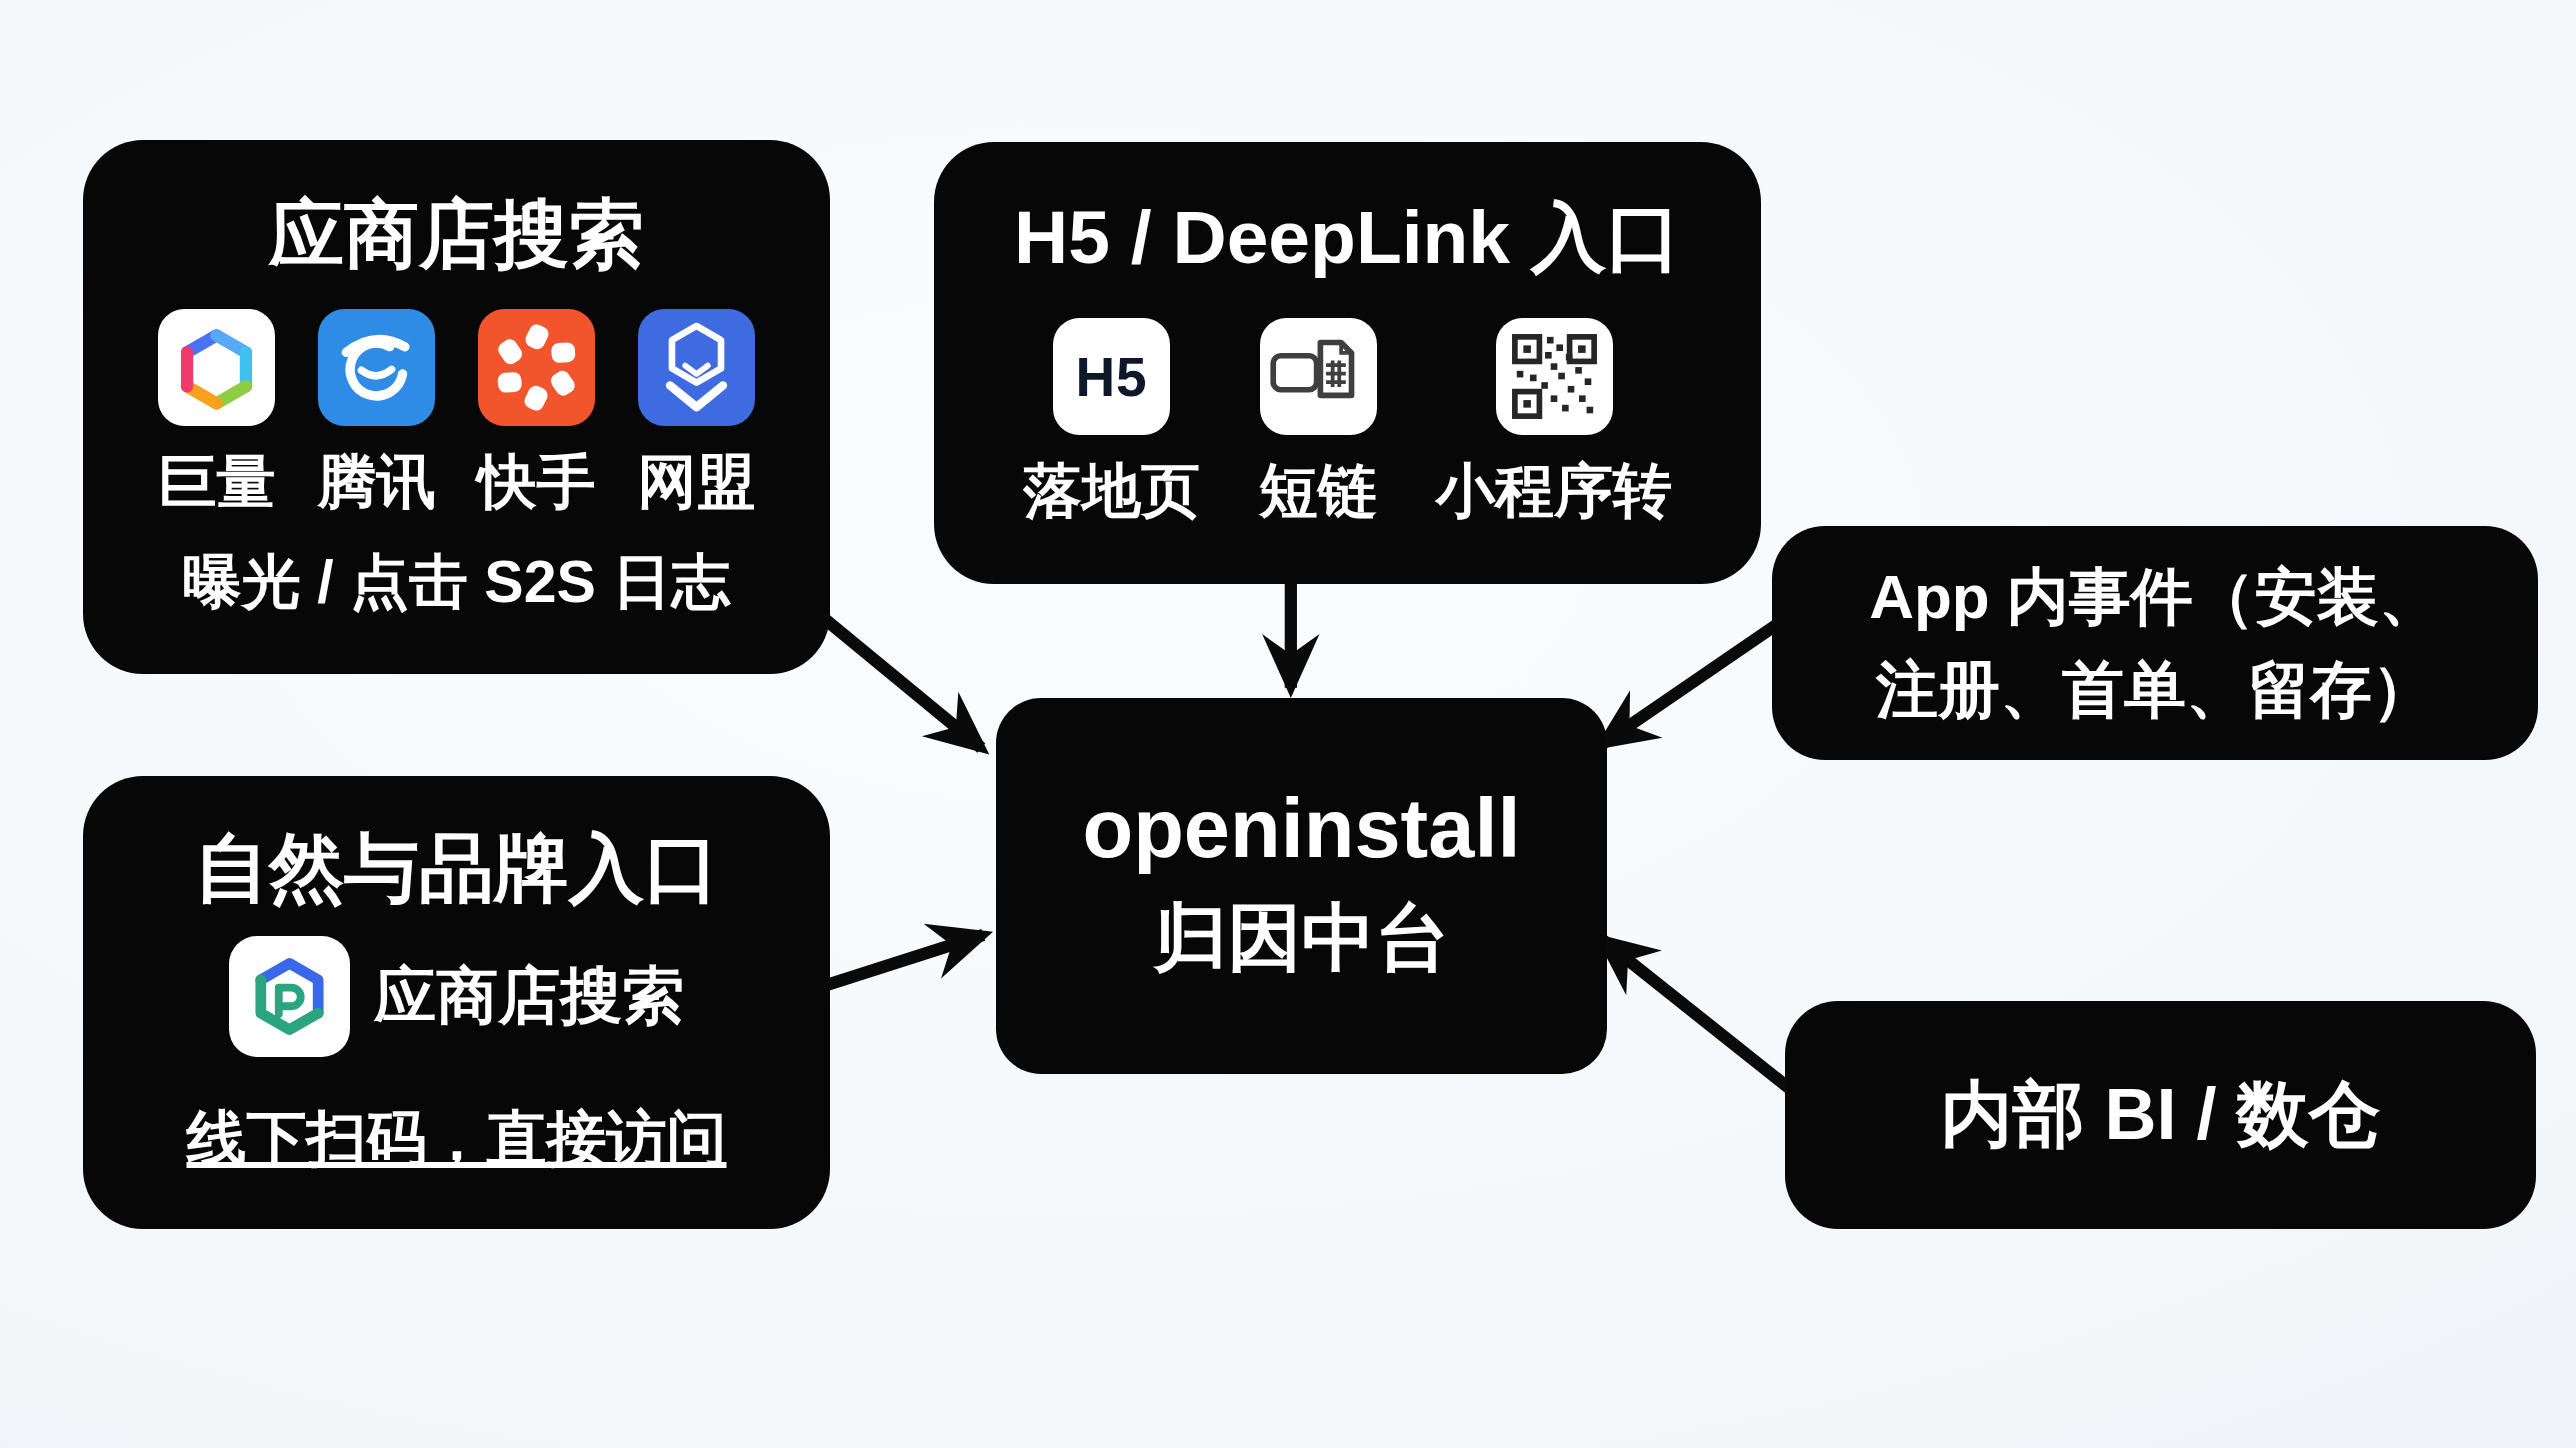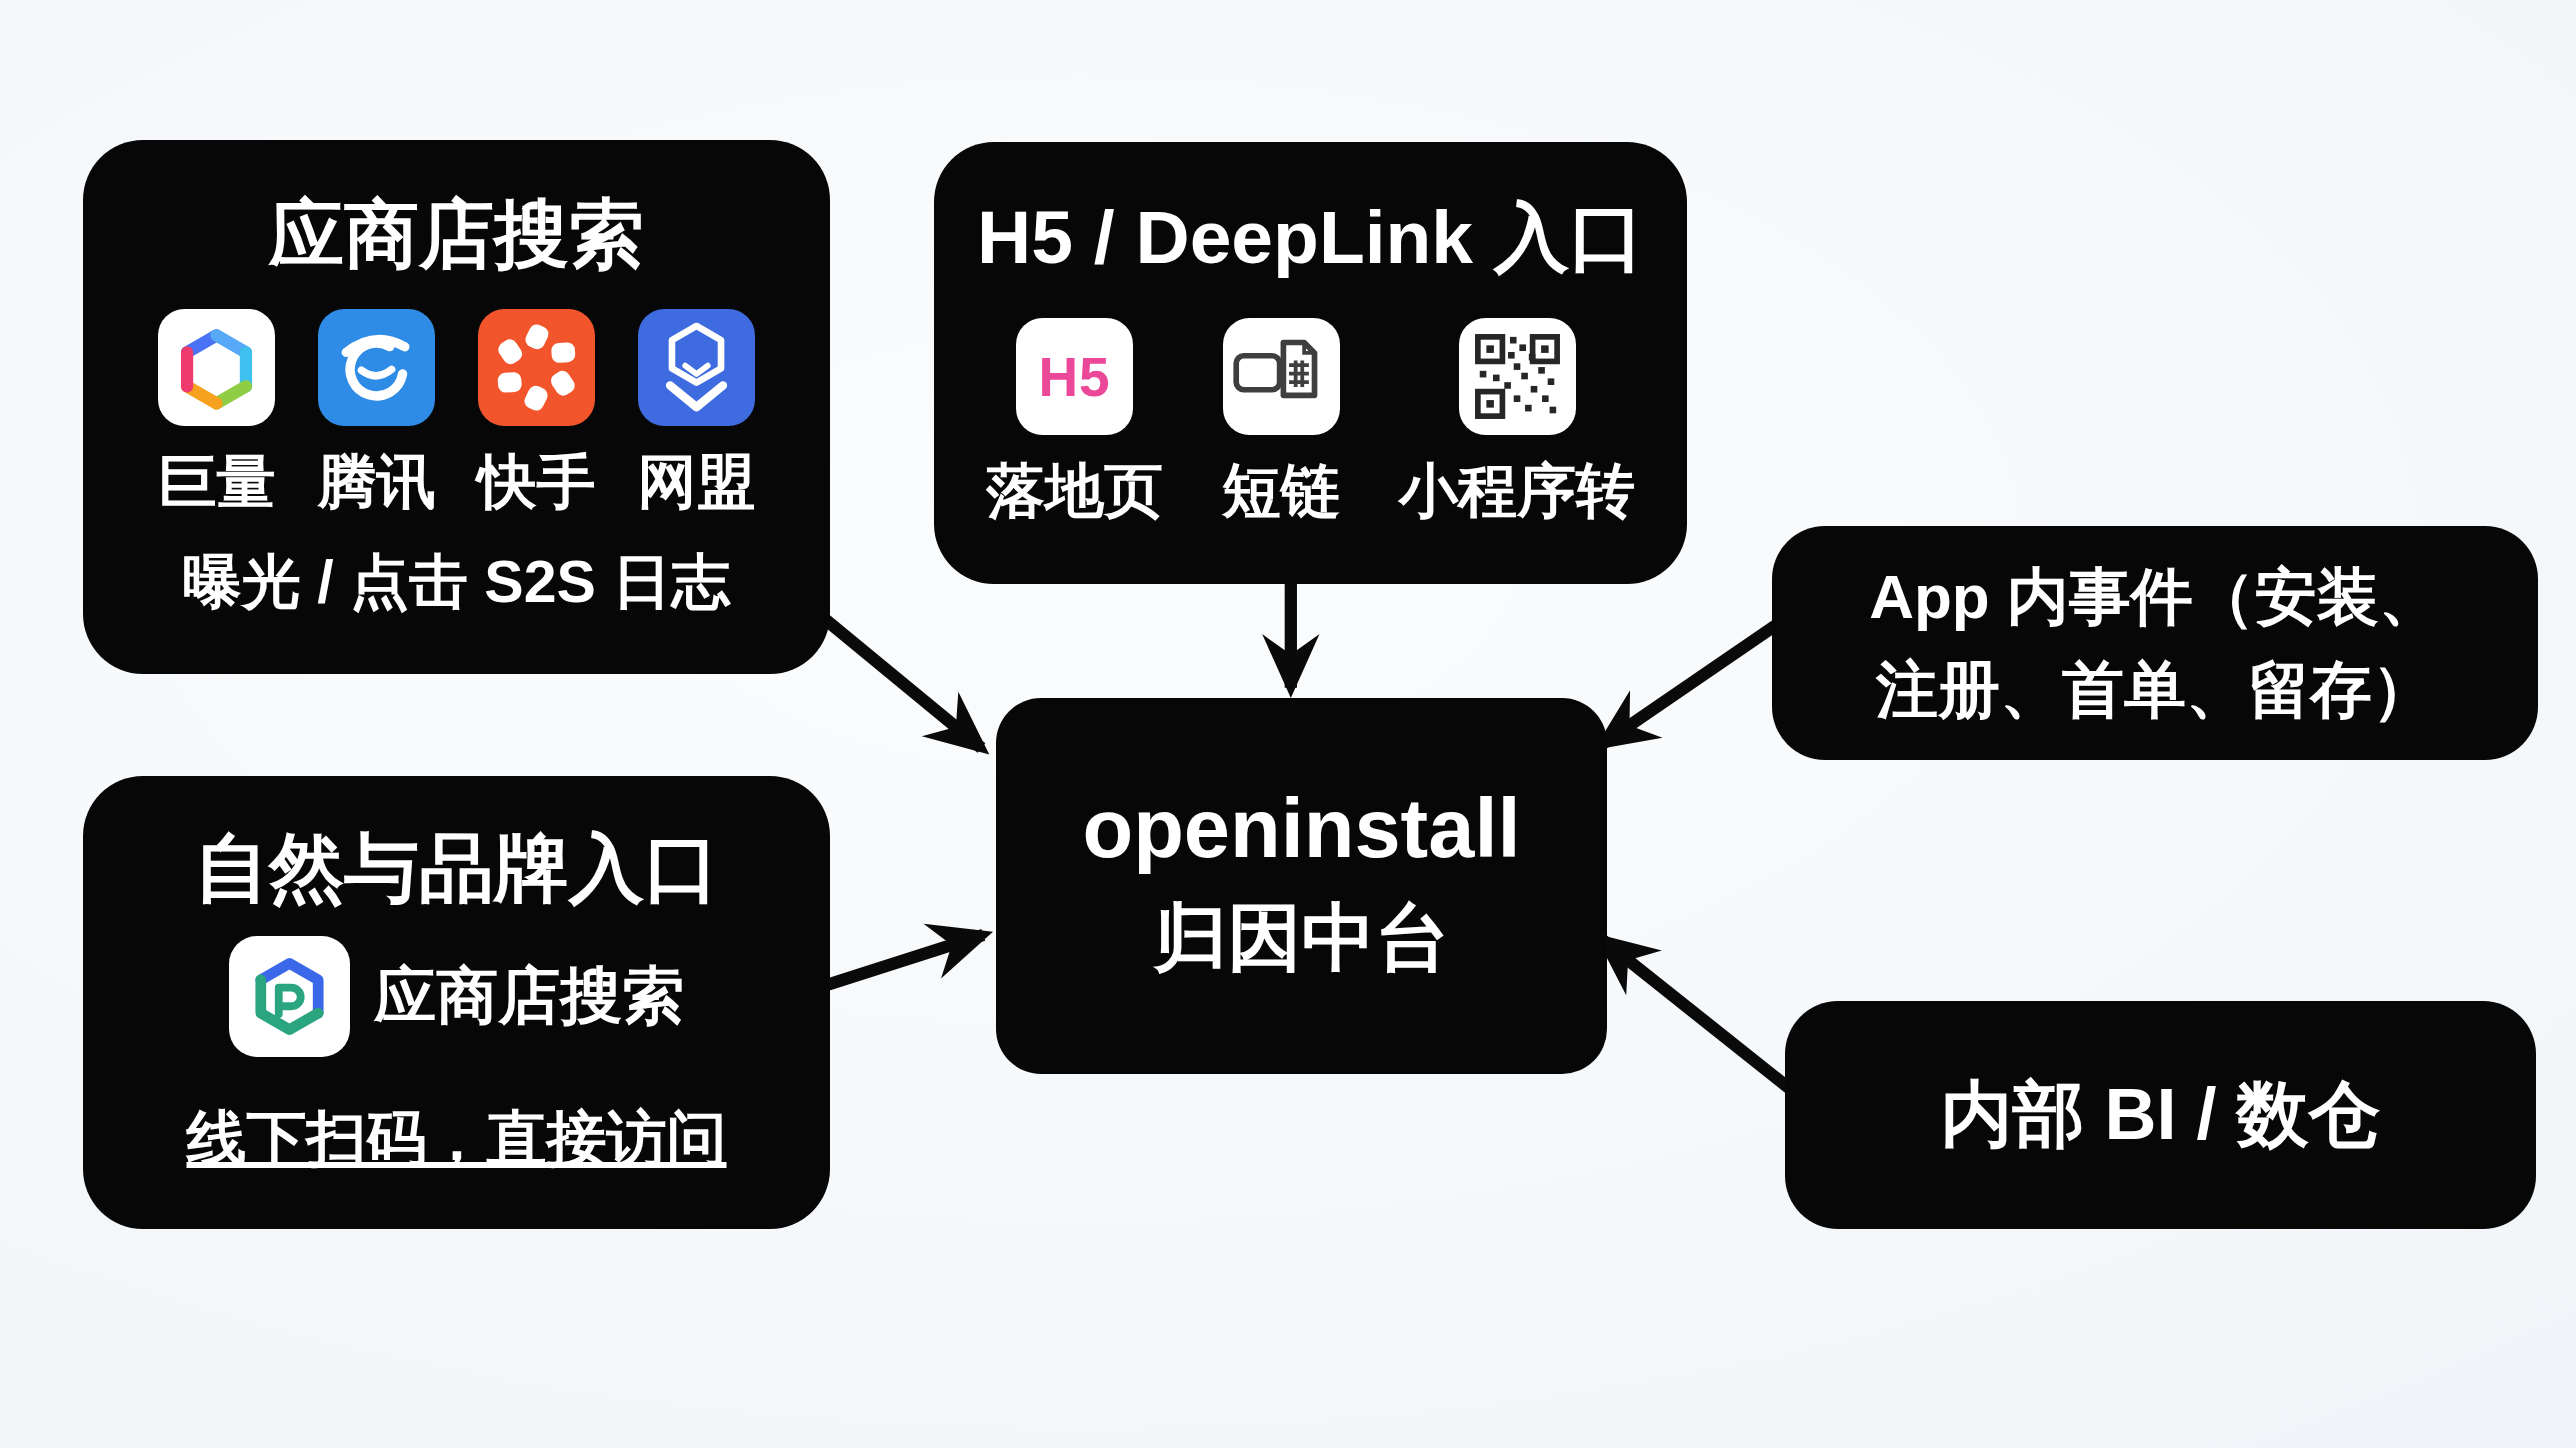--- a/index.html
+++ b/index.html
@@ -28,21 +28,21 @@
   .tile svg{display:block;}
   .tile-label{font-size:59px;margin-top:17px;white-space:nowrap;}
   .caption{font-size:59px;white-space:nowrap;}
 
   
   #node-ad-media{left:83px;top:140px;width:747px;height:534px;border-radius:60px;padding:26.4px 19px;}
   #node-ad-media .node-title{margin-bottom:32px;}
   #node-ad-media .tile-row{gap:42px;}
   #node-ad-media .caption{margin-top:20px;}
 
-  #node-h5{left:934px;top:142px;width:753px;height:442px;border-radius:60px;padding:22.6px 19px;}
+  #node-h5{left:934px;top:142px;width:827px;height:442px;border-radius:60px;padding:22.6px 19px;}
   #node-h5 .node-title{margin-bottom:38px;}
   #node-h5 .tile-row{gap:59px;}
 
   #node-app-events{left:1772px;top:526px;width:766px;height:234px;border-radius:53px;}
   #node-app-events .ev-line{font-size:62px;line-height:1.5;white-space:nowrap;}
 
   #node-center{left:996px;top:698px;width:611px;height:376px;border-radius:45px;}
   #node-center .hub-line1{font-size:83px;font-weight:800;line-height:1.1;}
   #node-center .hub-line2{font-size:74px;margin-top:15px;}
 
@@ -50,21 +50,21 @@
   #node-organic .node-title{margin-bottom:24px;text-align:center;}
   .store-row{display:flex;align-items:center;gap:24.5px;}
   .store-tile{width:121px;height:121px;border-radius:28px;background:#ffffff;
     display:flex;align-items:center;justify-content:center;}
   .store-label{font-size:62px;white-space:nowrap;}
   #node-organic .caption{margin-top:42px;font-size:60px;text-decoration:underline;}
 
   #node-bi{left:1785px;top:1001px;width:751px;height:228px;border-radius:53px;}
   #node-bi .bi-label{font-size:72px;white-space:nowrap;}
 
-  .h5-glyph{font-size:55px;font-weight:800;color:#ec4899;letter-spacing:0.9px;}
+  .h5-glyph{font-size:55px;font-weight:800;color:#0f172a;letter-spacing:0.9px;}
 </style>
 </head>
 <body>
 
 <div class="canvas">
 
   <svg class="arrow-layer" width="2576" height="1448" viewBox="0 0 2730 1535">
     <defs>
       <marker id="ah" viewBox="0 0 10 10" refX="8.4" refY="5" markerWidth="5.2" markerHeight="5.2" orient="auto-start-reverse">
         <path d="M0,0.5 L10,5 L0,9.5 L3.2,5 Z" fill="#0a0a0a"></path>

